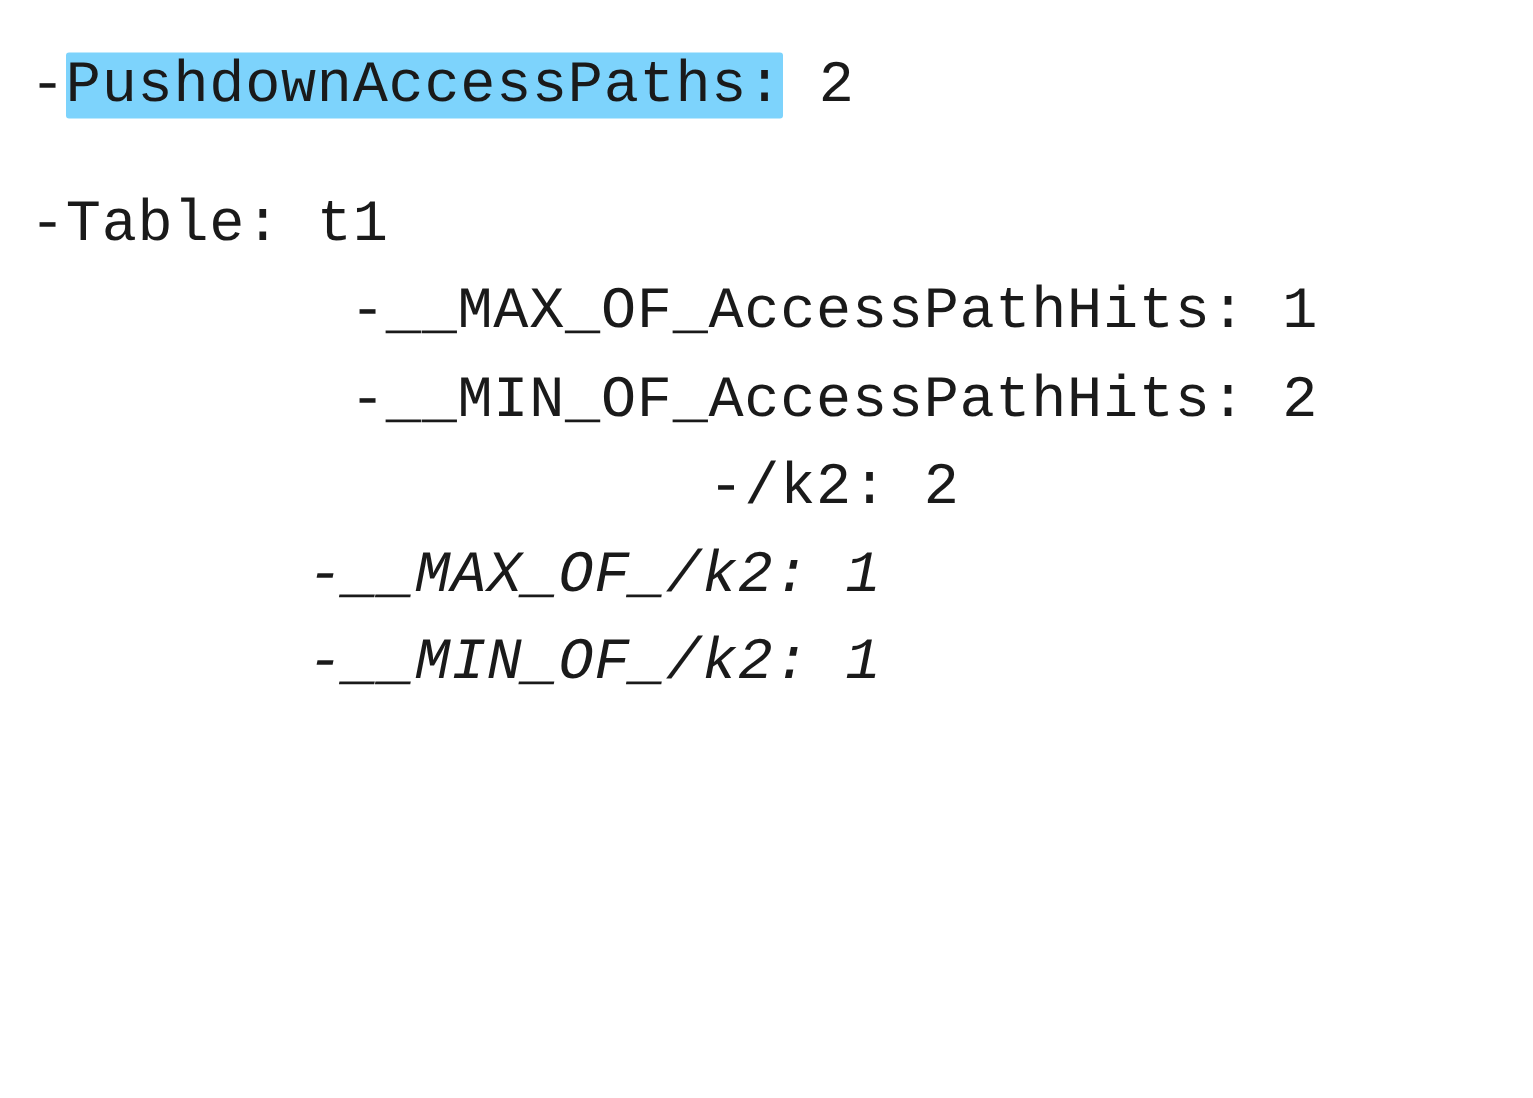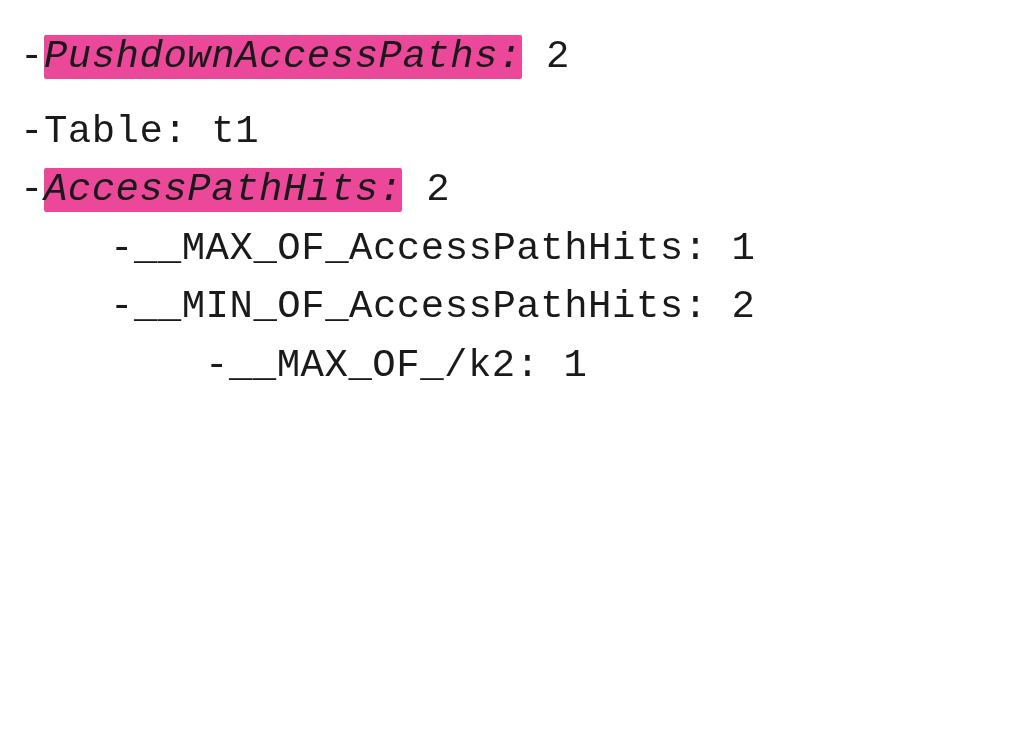--- a/index.html
+++ b/index.html
@@ -14,59 +14,61 @@
     color: #1a1a1a;
     padding: 28px 20px 28px 20px;
     white-space: nowrap;
     letter-spacing: 0.5px;
   }
   .row {
     display: block;
     margin: 0;
   }
   .row.section-gap {
-    margin-top: 16px;
+    margin-top: 34px;
   }
   .bullet {
     display: inline-block;
   }
   .hl {
-    background: #ec4899;
+    background: #7dd3fc;
     border-radius: 2px;
-    font-style: italic;
   }
-  .indent1 { padding-left: 90px; }
-  .indent2 { padding-left: 185px; }
+  .indent1 { padding-left: 90px; text-align: center; }
+  .indent2 { padding-left: 185px; font-style: italic; }
 </style>
 </head>
 <body>
 
 <div class="page">
 
   <div class="row">
     <span class="bullet">- </span><span class="hl">PushdownAccessPaths:</span><span> 2</span>
   </div>
 
   <div class="row section-gap">
     <span class="bullet">- </span><span>Table: t1</span>
   </div>
 
-  <div class="row">
-    <span class="bullet">- </span><span class="hl">AccessPathHits:</span><span> 2</span>
-  </div>
 
   <div class="row indent1">
     <span class="bullet">- </span><span>__MAX_OF_AccessPathHits: 1</span>
   </div>
 
   <div class="row indent1">
     <span class="bullet">- </span><span>__MIN_OF_AccessPathHits: 2</span>
   </div>
 
+  <div class="row indent1">
+    <span class="bullet">- </span><span>/k2: 2</span>
+  </div>
 
   <div class="row indent2">
     <span class="bullet">- </span><span>__MAX_OF_/k2: 1</span>
   </div>
 
+  <div class="row indent2">
+    <span class="bullet">- </span><span>__MIN_OF_/k2: 1</span>
+  </div>
 
 
 
 </div>
 
 </body></html>

